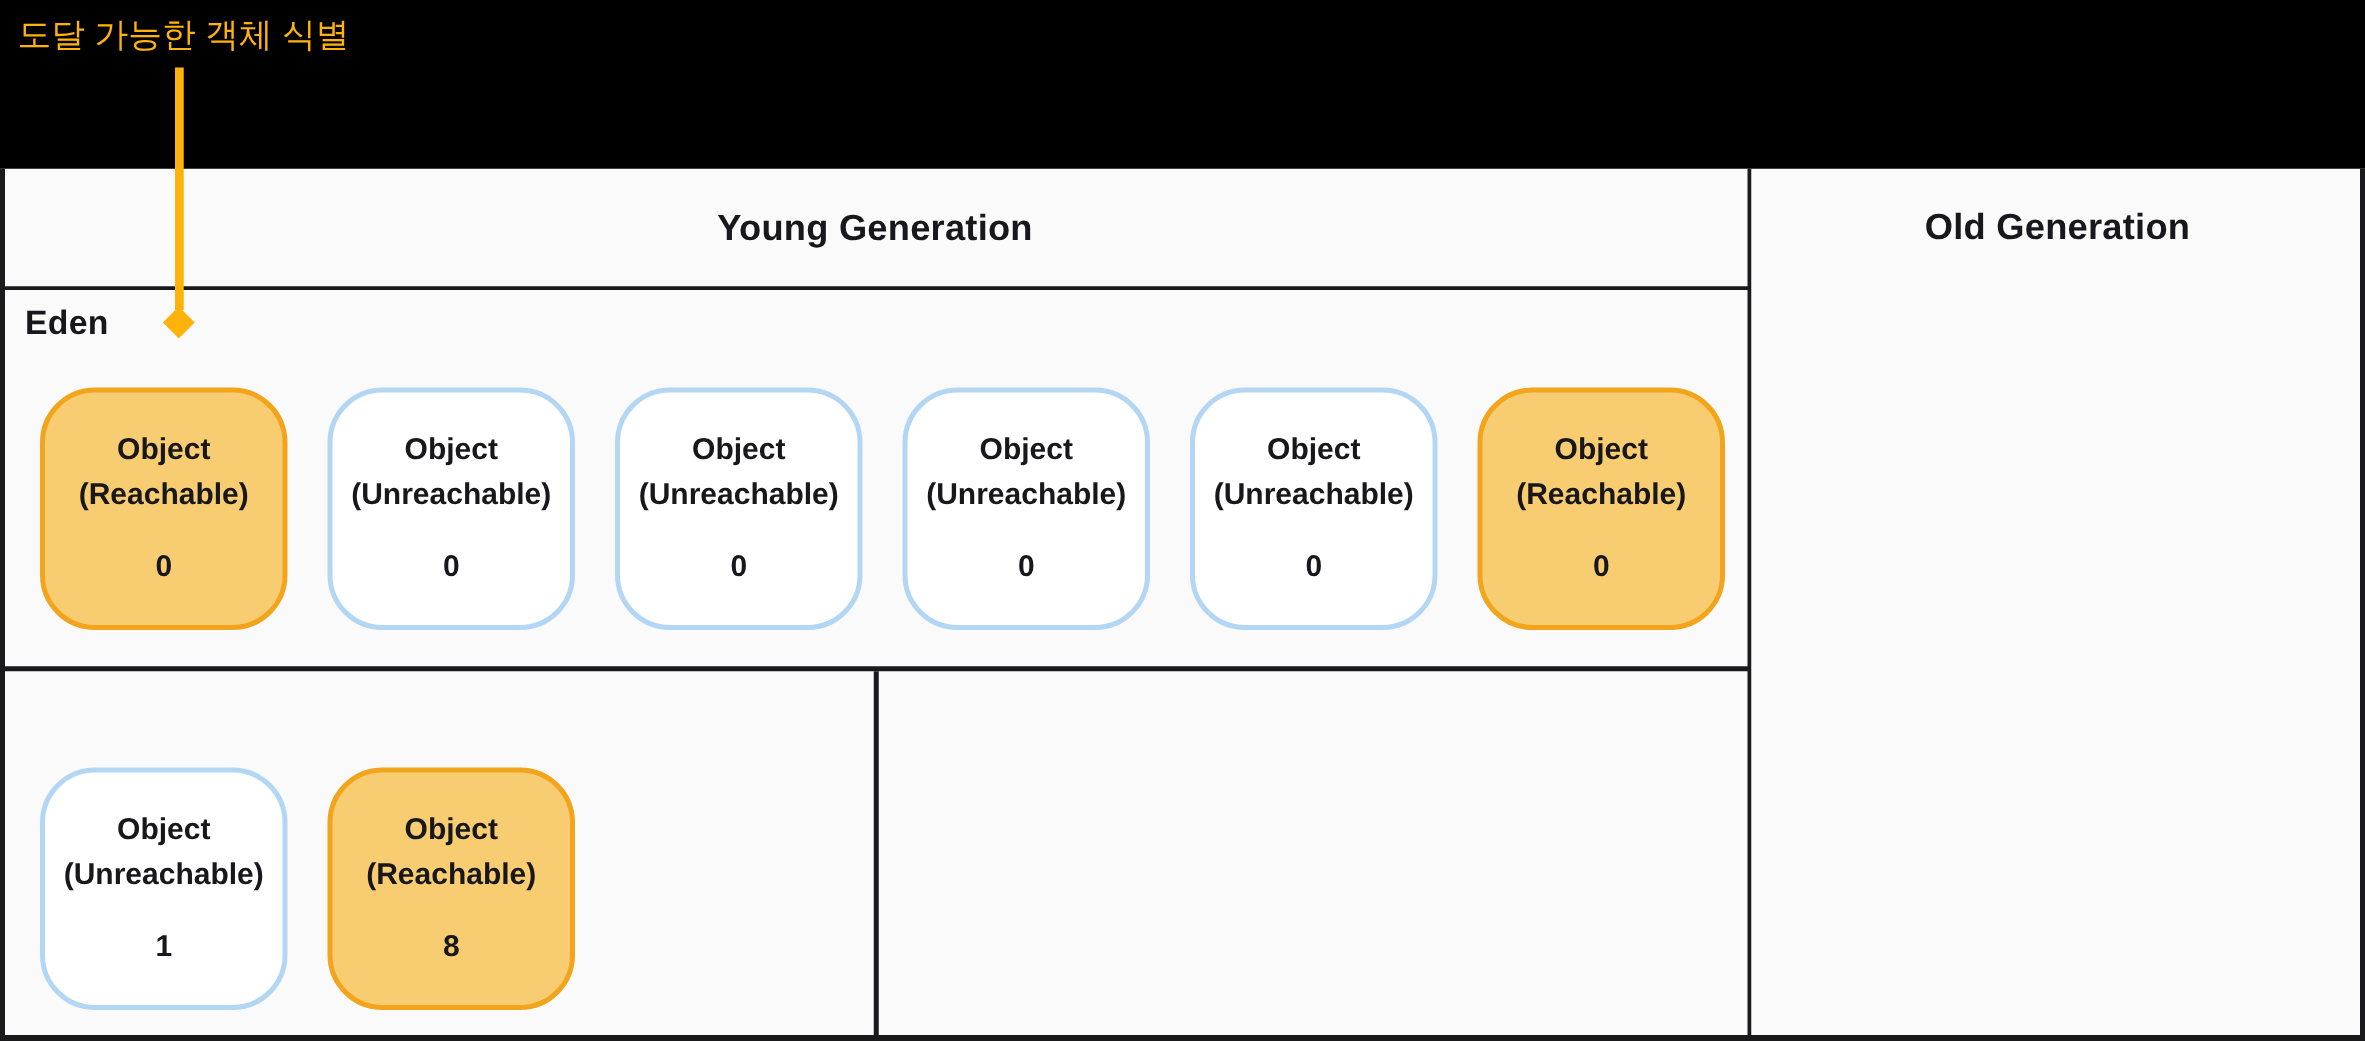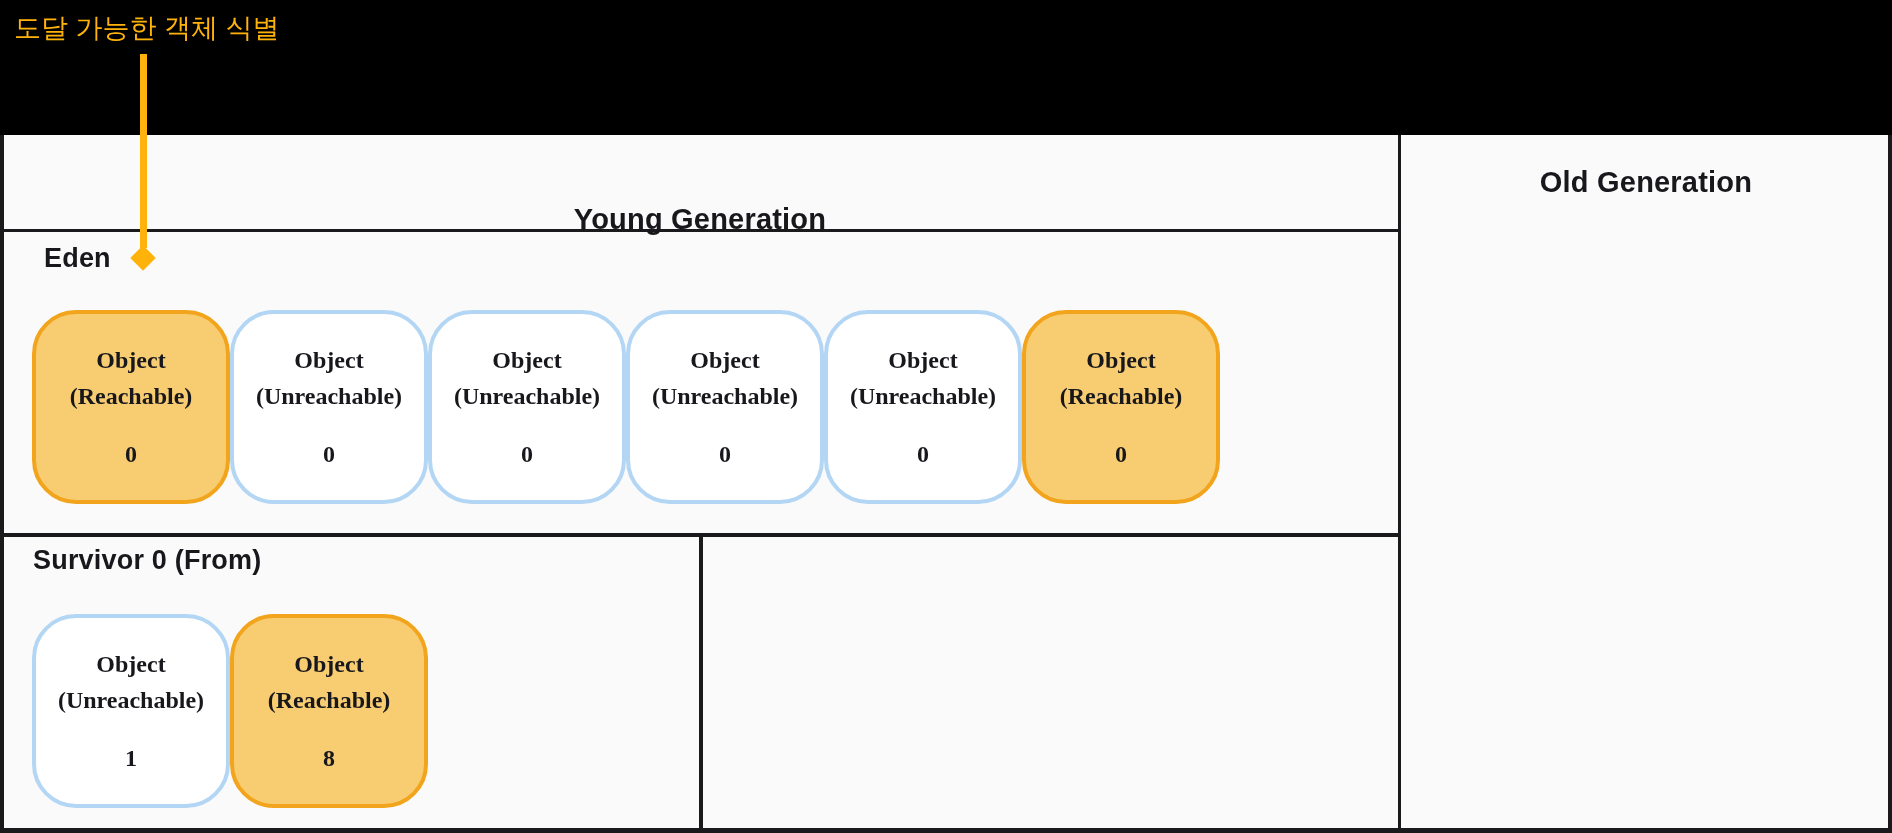--- a/index.html
+++ b/index.html
@@ -23,32 +23,32 @@
   .gl-outer-bottom { left:0;      top:828px; width:1892px; height:5px;  }
   .gl-header       { left:0;      top:229px; width:1400px; height:3px;  }
   .gl-eden         { left:0;      top:533px; width:1400px; height:4px;  }
   .gl-old          { left:1398px; top:135px; width:3px;    height:698px; }
   .gl-survivor     { left:699px;  top:537px; width:4px;    height:296px; }
   
   .gen-title {
     position:absolute; display:flex; align-items:center; justify-content:center;
     font-size:29px; font-weight:700; letter-spacing:0.2px;
   }
-  .young-title { left:0; top:135px; width:1400px; height:96px;margin-top:36px; }
+  .young-title { left:0; top:135px; width:1400px; height:96px; }
   .old-title   { left:1400px; top:152px; width:492px; height:60px; }
   .section-label {
     position:absolute; font-size:27px; font-weight:700; line-height:34px;
     letter-spacing:0.2px;
   }
-  .eden-label      { left:44px;  top:241px;text-align:right; }
+  .eden-label      { left:20px;  top:241px;text-align:right; }
   .survivor0-label { left:33px;  top:543px; }
   .survivor1-label { left:727px; top:543px; }
   
   .card-row {
-    position:absolute; display:flex; font-family:Liberation Serif, serif;
+    position:absolute; display:flex; gap:32px;
   }
   .eden-row     { left:32px; top:310px; }
   .survivor-row { left:32px; top:614px; }
   .card {
     width:198px; height:194px; border-radius:44px;
     display:flex; flex-direction:column; align-items:center; justify-content:center;
     gap:22px; flex:0 0 auto;
   }
   .card.reachable {
     background:var(--reachable-fill, #F8CD72);
@@ -94,21 +94,20 @@
   <div class="gridline gl-outer-bottom"></div>
   <div class="gridline gl-header"></div>
   <div class="gridline gl-eden"></div>
   <div class="gridline gl-old"></div>
   <div class="gridline gl-survivor"></div>
 
   <div class="gen-title young-title">Young Generation</div>
   <div class="gen-title old-title">Old Generation</div>
 
   <div class="section-label eden-label">Eden</div>
-  <div class="section-label survivor0-label">Survivor 0 (From)</div>
 
   <div class="card-row eden-row">
       <div class="card reachable">
         <div class="card-label">Object
 (Reachable)</div>
         <div class="card-value">0</div>
       </div>
       <div class="card unreachable">
         <div class="card-label">Object
 (Unreachable)</div>

